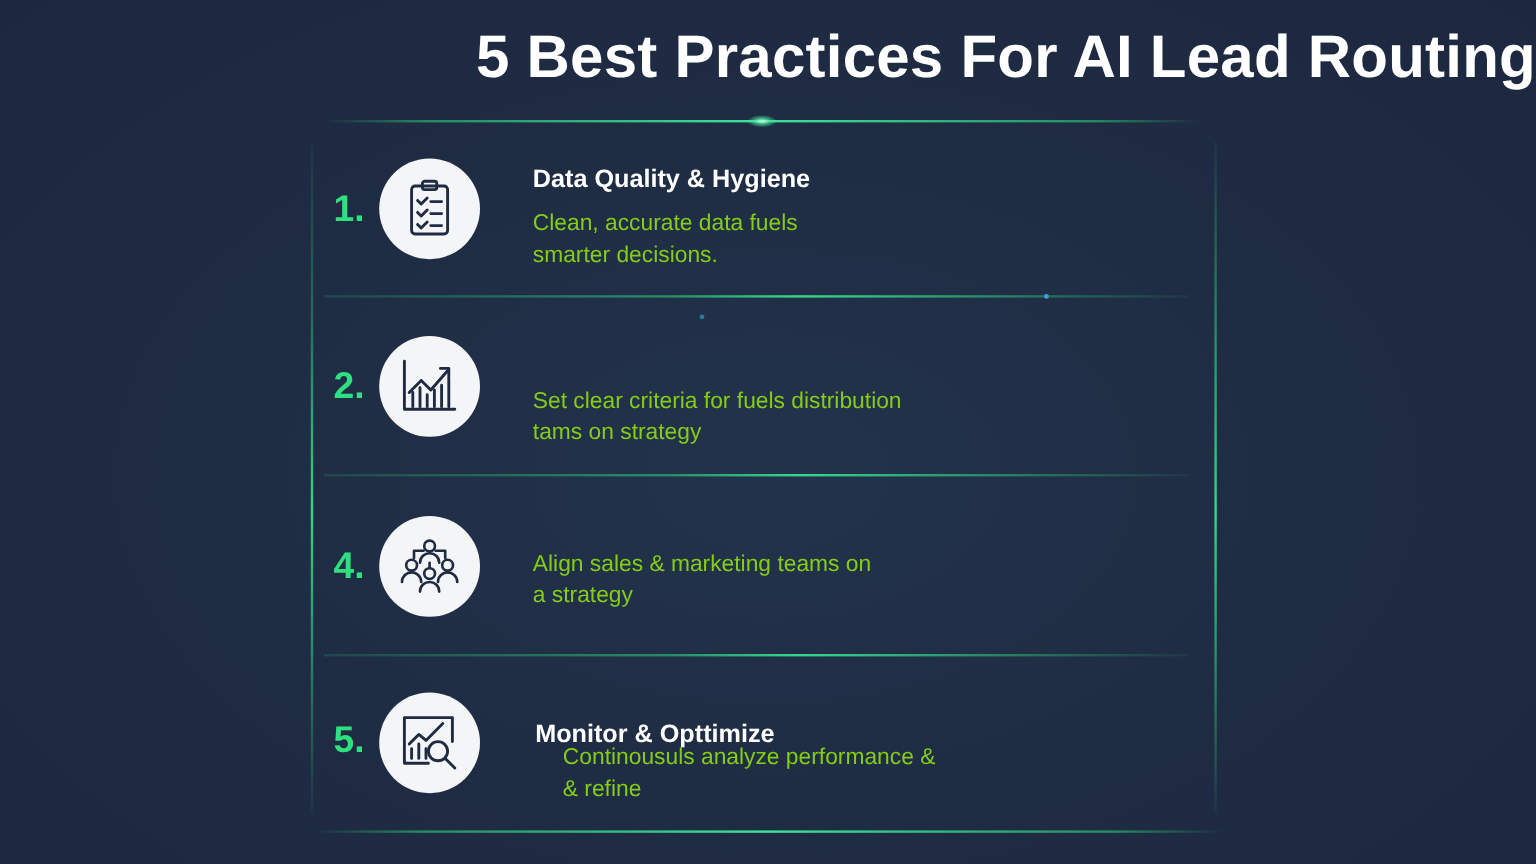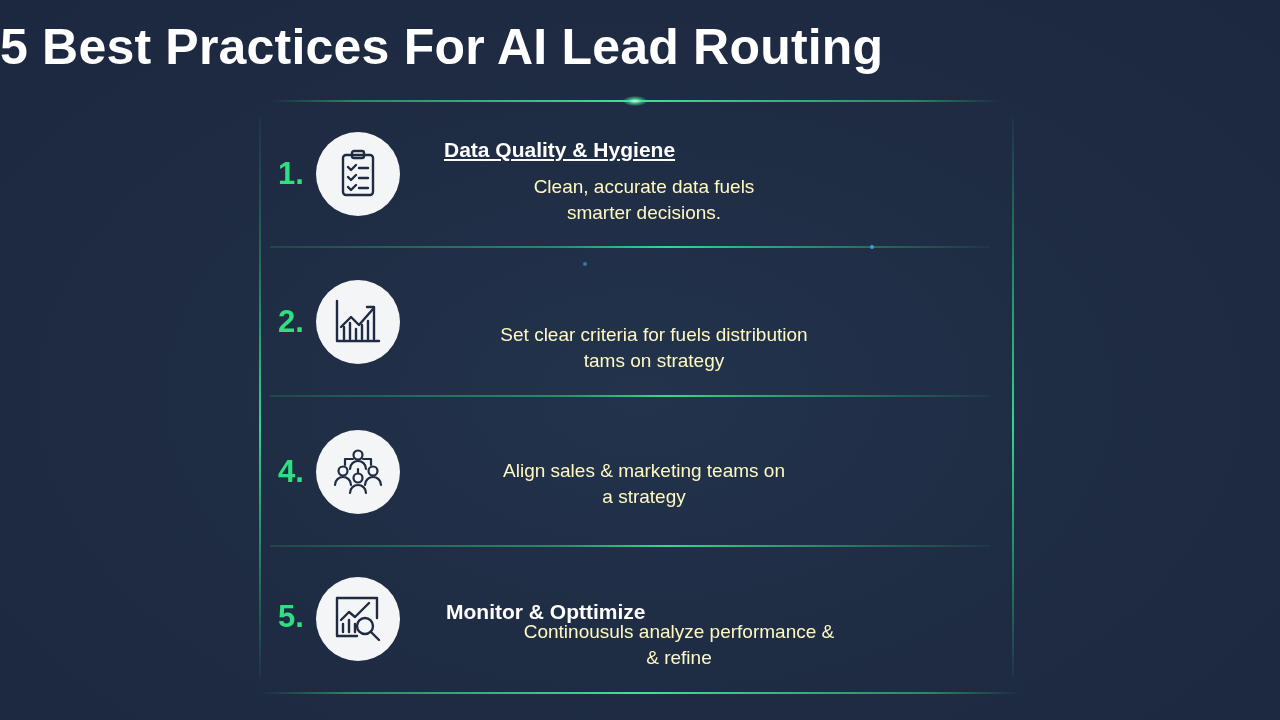--- a/index.html
+++ b/index.html
@@ -1,32 +1,32 @@
 <!DOCTYPE html>
 <html><head>
 <meta charset="utf-8">
 <style>
   html,body{margin:0;padding:0;}
   body{width:1280px;height:720px;background:#1e2b42;position:relative;overflow:hidden;font-family:"Liberation Sans","DejaVu Sans",sans-serif;}
   .bgglow{position:absolute;left:0;top:0;width:1280px;height:720px;background:radial-gradient(ellipse at 50% 55%, #22334b 0%, #1e2b42 60%, #1c2840 100%);}
-  .title{position:absolute;left:0;top:18px;width:1280px;text-align:left;color:#ffffff;font-weight:bold;font-size:50px;letter-spacing:0.2px;font-family:"Liberation Sans",sans-serif;}
+  .title{position:absolute;left:0;top:18px;width:1280px;text-align:right;color:#ffffff;font-weight:bold;font-size:50px;letter-spacing:0.2px;font-family:"Liberation Sans",sans-serif;}
   .hline{position:absolute;height:2px;background:linear-gradient(90deg, rgba(43,217,127,0) 0%, rgba(43,217,127,0.55) 12%, #3fe39a 50%, rgba(43,217,127,0.55) 88%, rgba(43,217,127,0) 100%);}
   .hline.top{left:270px;top:100px;width:730px;}
   .hline.top::after{content:"";position:absolute;left:50%;top:-4px;width:24px;height:10px;margin-left:-12px;border-radius:50%;background:radial-gradient(ellipse, #b9ffe0 0%, rgba(63,227,154,0.6) 40%, rgba(63,227,154,0) 75%);}
   .hline.div{left:270px;width:720px;height:2px;background:linear-gradient(90deg, rgba(43,217,127,0.15) 0%, rgba(43,217,127,0.55) 40%, #35d98c 55%, rgba(43,217,127,0.35) 85%, rgba(43,217,127,0.05) 100%);}
   .hline.bottom{left:260px;top:692px;width:760px;}
   .vline{position:absolute;width:2px;}
   .vline.left{left:259px;top:118px;height:560px;background:linear-gradient(180deg, rgba(43,217,127,0.05) 0%, rgba(43,217,127,0.35) 25%, #34d68a 55%, rgba(43,217,127,0.35) 85%, rgba(43,217,127,0.05) 100%);}
   .vline.right{left:1012px;top:118px;height:560px;background:linear-gradient(180deg, rgba(43,217,127,0.05) 0%, rgba(43,217,127,0.4) 20%, #34d68a 55%, rgba(43,217,127,0.4) 85%, rgba(43,217,127,0.05) 100%);}
   .item{position:absolute;left:260px;width:752px;height:148px;}
   .num{position:absolute;left:18px;color:#2ee07f;font-weight:bold;font-size:31px;}
   .circle{position:absolute;left:56px;width:84px;height:84px;border-radius:50%;background:#f4f5f6;display:flex;align-items:center;justify-content:center;}
   .circle svg{width:54px;height:54px;}
   .head{position:absolute;left:184px;color:#ffffff;font-weight:bold;font-size:21px;}
-  .desc{position:absolute;left:184px;color:#fef9c3;font-size:19px;line-height:26px;width:400px;text-align:center;}
+  .desc{position:absolute;left:184px;color:#84cc16;font-size:19px;line-height:26px;width:400px;}
   .dot{position:absolute;width:4px;height:4px;border-radius:50%;background:#2e78a8;}
 </style>
 </head>
 <body>
 
 <div class="bgglow"></div>
 
 <div class="title">5 Best Practices For AI Lead Routing</div>
 
 <div class="hline top"></div>
@@ -44,21 +44,21 @@
 <div class="item" style="top:100px;">
   <div class="num" style="top:56px;">1.</div>
   <div class="circle" style="top:32px;">
     <svg viewBox="0 0 54 54" fill="none" stroke="#1e2b42" stroke-width="2.4" stroke-linecap="round" stroke-linejoin="round">
       <rect x="12" y="8" width="30" height="40" rx="3"></rect>
       <rect x="21" y="4" width="12" height="7" rx="2"></rect>
       <path d="M17 20l3 3 5-5M17 30l3 3 5-5M17 40l3 3 5-5"></path>
       <path d="M28 21h9M28 31h9M28 41h9"></path>
     </svg>
   </div>
-  <div class="head" style="top:38px;text-decoration:underline;">Data Quality &amp; Hygiene</div>
+  <div class="head" style="top:38px;">Data Quality &amp; Hygiene</div>
   <div class="desc" style="top:74px;">
     <div>Clean, accurate data fuels</div>
     <div>smarter decisions.</div>
   </div>
 </div>
 
 <div class="item" style="top:248px;">
   <div class="num" style="top:56px;">2.</div>
   <div class="circle" style="top:32px;">
     <svg viewBox="0 0 54 54" fill="none" stroke="#1e2b42" stroke-width="2.4" stroke-linecap="round" stroke-linejoin="round">

